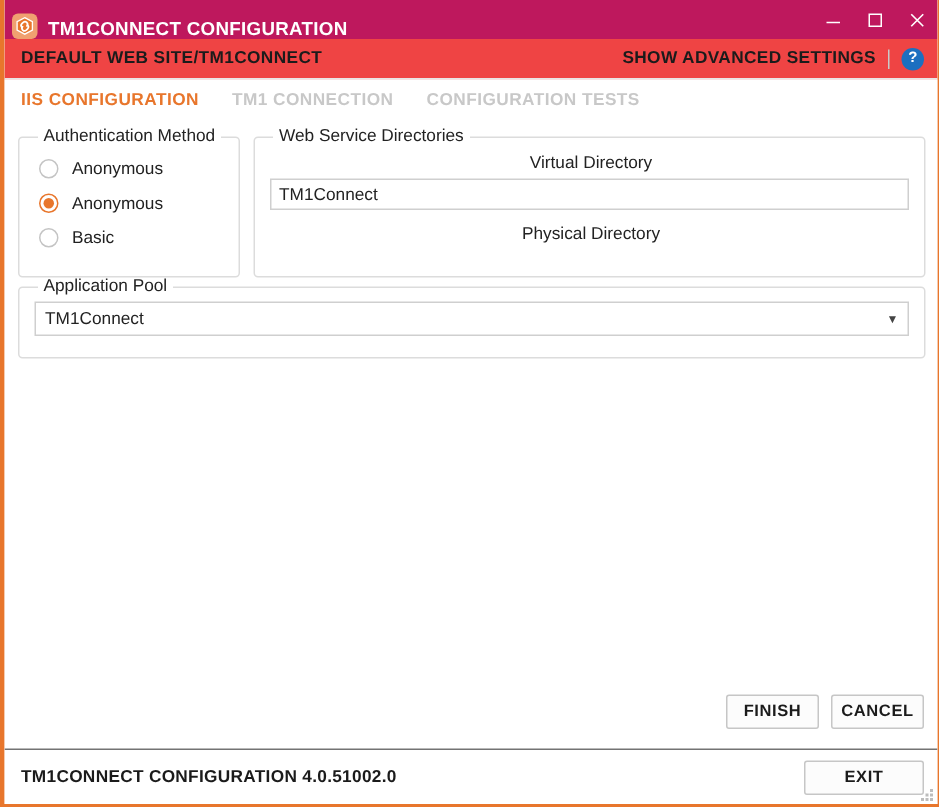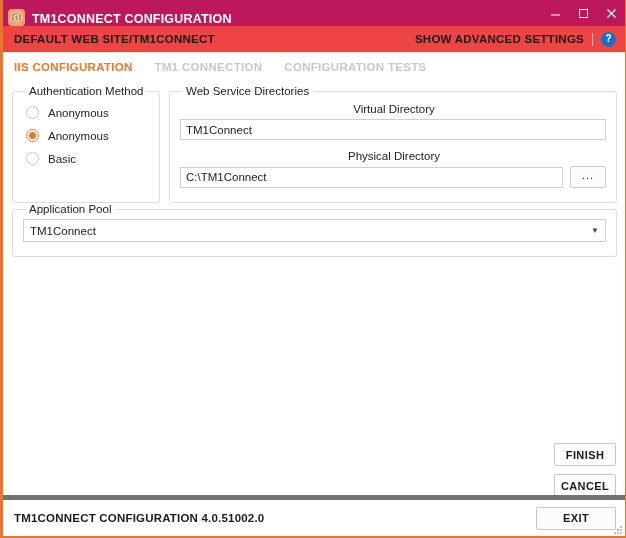--- a/index.html
+++ b/index.html
@@ -327,27 +327,26 @@
     position: absolute;
     left: 248px;
     display: flex;
     gap: 8px;
   }
   .btn-group-right {
     position: absolute;
     right: 9px;
     display: flex;
     gap: 8px;
-    flex-direction: column;
   }
 
   
   .statusbar {
     height: 36px;
-    border-top: 5px solid #737373;
+    border-top: 1px solid #737373;
     background: #ffffff;
     display: flex;
     align-items: center;
     padding: 0 9px 0 11px;
     flex: 0 0 auto;
     position: relative;
   }
   .status-text {
     font-size: 11.5px;
     font-weight: bold;
@@ -461,24 +460,20 @@
 
       <fieldset class="group group-ws">
         <legend>Web Service Directories</legend>
 
         <div class="field-label">Virtual Directory</div>
         <div class="textbox" placeholder="">TM1Connect</div>
 
         <div class="spacer-8"></div>
 
         <div class="field-label">Physical Directory</div>
-        <div class="field-row">
-          <div class="textbox grow" placeholder="">C:\TM1Connect</div>
-          <div class="browse-btn">...</div>
-        </div>
       </fieldset>
 
     </div>
 
     <fieldset class="group group-pool">
       <legend>Application Pool</legend>
       <div class="combo">
         <span>TM1Connect</span>
         <span class="caret">▼</span>
       </div>

